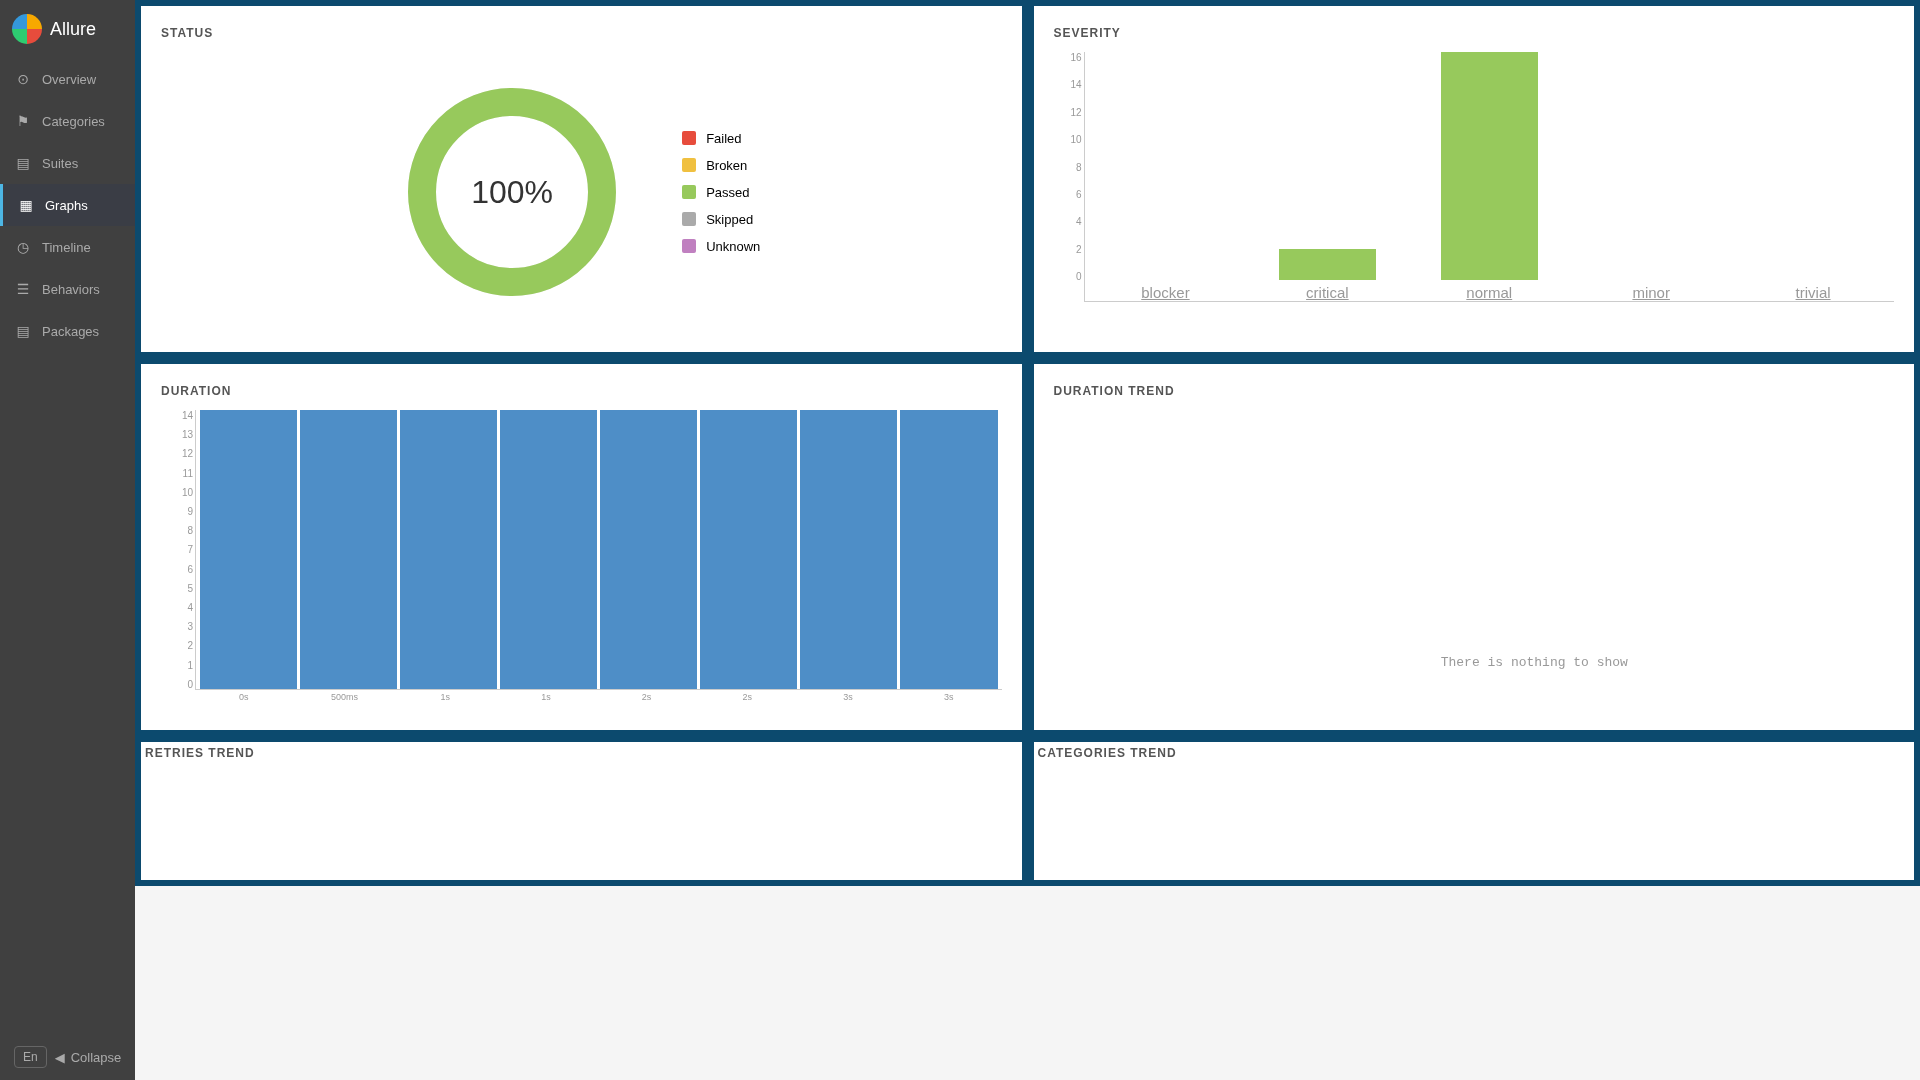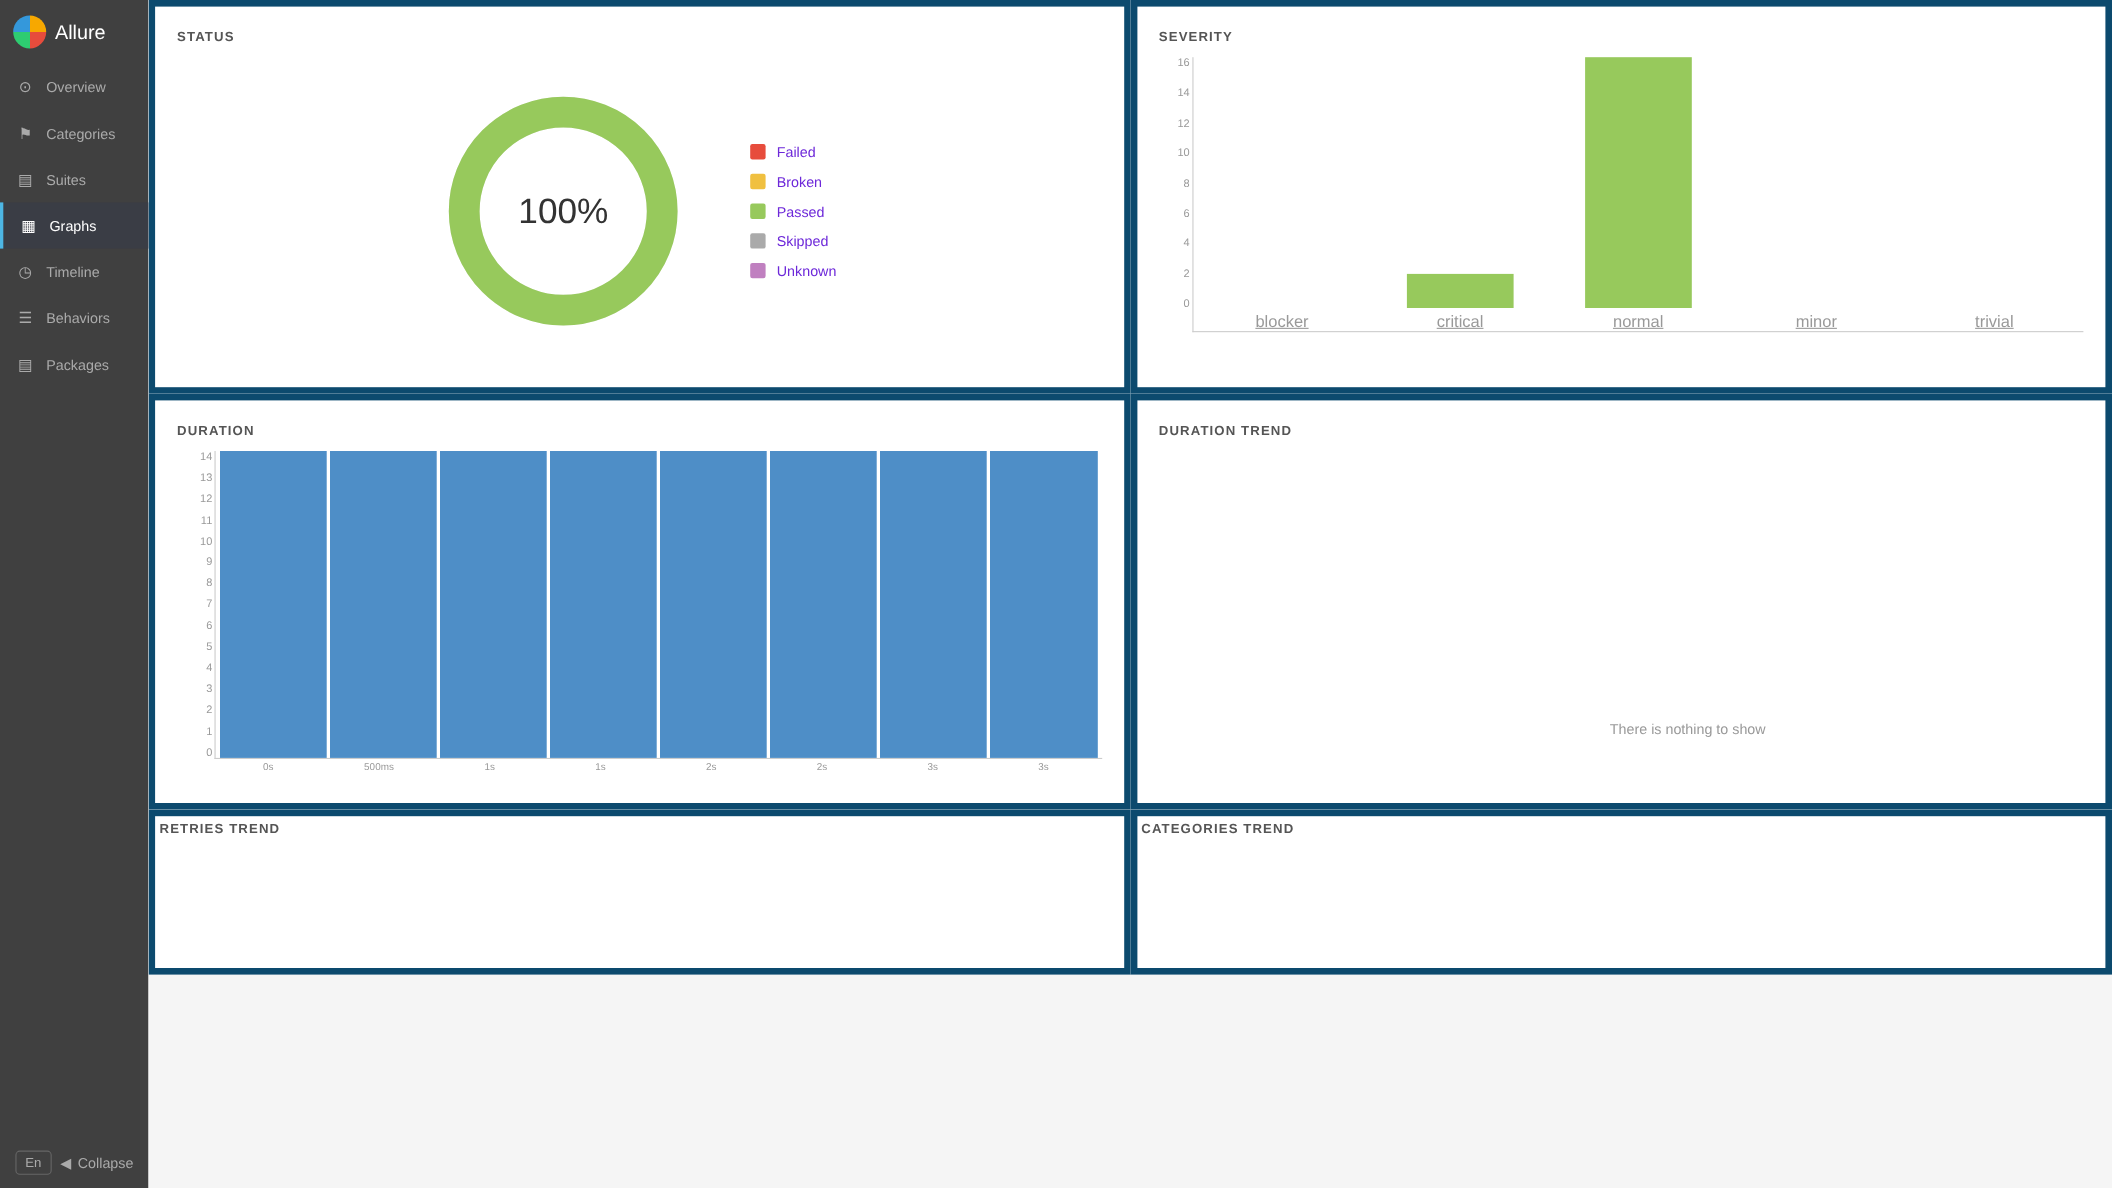--- a/index.html
+++ b/index.html
@@ -143,21 +143,21 @@
     .legend {
       display: flex;
       flex-direction: column;
       gap: 12px;
     }
     .legend-item {
       display: flex;
       align-items: center;
       gap: 10px;
       font-size: 13px;
-      color: #6d28d9;
+      color: #000000;
     }
     .legend-dot {
       width: 14px;
       height: 14px;
       border-radius: 2px;
       flex-shrink: 0;
     }
 
     
     .severity-panel { padding: 20px; }
@@ -205,20 +205,21 @@
       flex-direction: row;
     }
     .nothing-to-show {
       flex: 1;
       display: flex;
       align-items: flex-end;
       justify-content: center;
       padding-bottom: 40px;
       font-size: 13px;
       color: #999;
+      font-family: Liberation Mono, monospace;
     }
 
     
     .retries-panel {
       padding: 4px;
       min-height: 150px;
     }
   </style>
 </head>
 <body>

